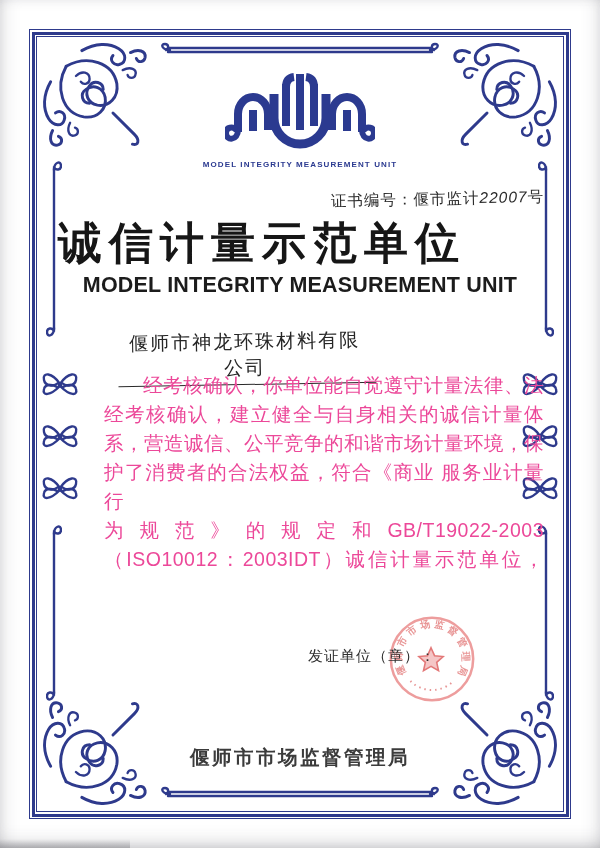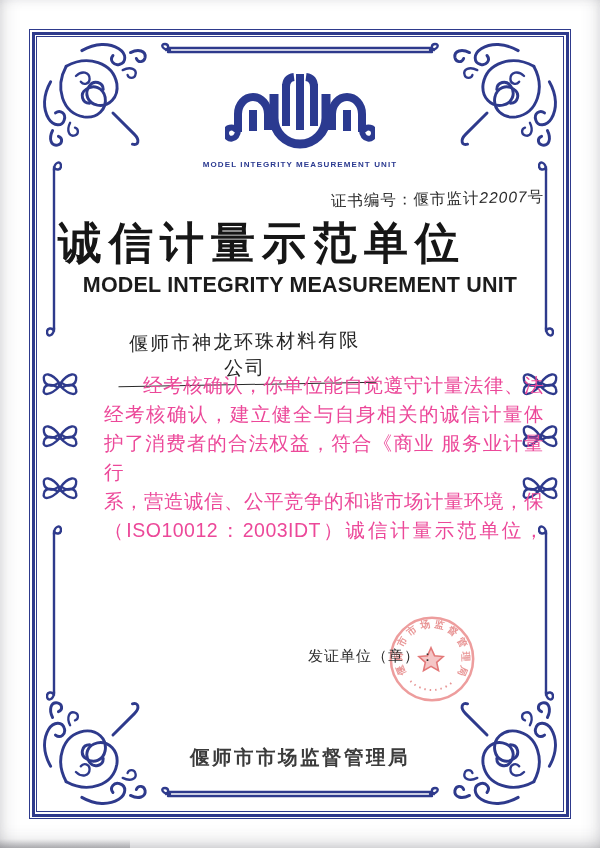--- a/index.html
+++ b/index.html
@@ -173,22 +173,23 @@
   </div>
 
   <div class="title-zh">诚信计量示范单位</div>
   <div class="title-en">MODEL INTEGRITY MEASUREMENT UNIT</div>
 
   <div class="company">偃师市神龙环珠材料有限公司</div>
 
   <div class="body-text">
     <div class="bl just indent">经考核确认，你单位能自觉遵守计量法律、法</div>
     <div class="bl just">经考核确认，建立健全与自身相关的诚信计量体</div>
+    <div class="bl just">系，营造诚信、公平竞争的和谐市场计量环境，保</div>
     <div class="bl just">护了消费者的合法权益，符合《商业 服务业计量行</div>
-    <div class="bl just">系，营造诚信、公平竞争的和谐市场计量环境，保</div>
+    <div class="bl just">为规范》的规定和GB/T19022-2003</div>
     <div class="bl just">（ISO10012：2003IDT）诚信计量示范单位，</div>
   </div>
 
   <div class="issuer">发证单位（章）：</div>
 
   <svg class="seal" viewBox="0 0 100 100">
     <defs>
       <path id="sealArc" d="M26,68 A31,31 0 1 1 74,68" fill="none"></path>
     </defs>
     <circle cx="50" cy="50" r="42" fill="none" stroke="#ec9393" stroke-width="2.6"></circle>

